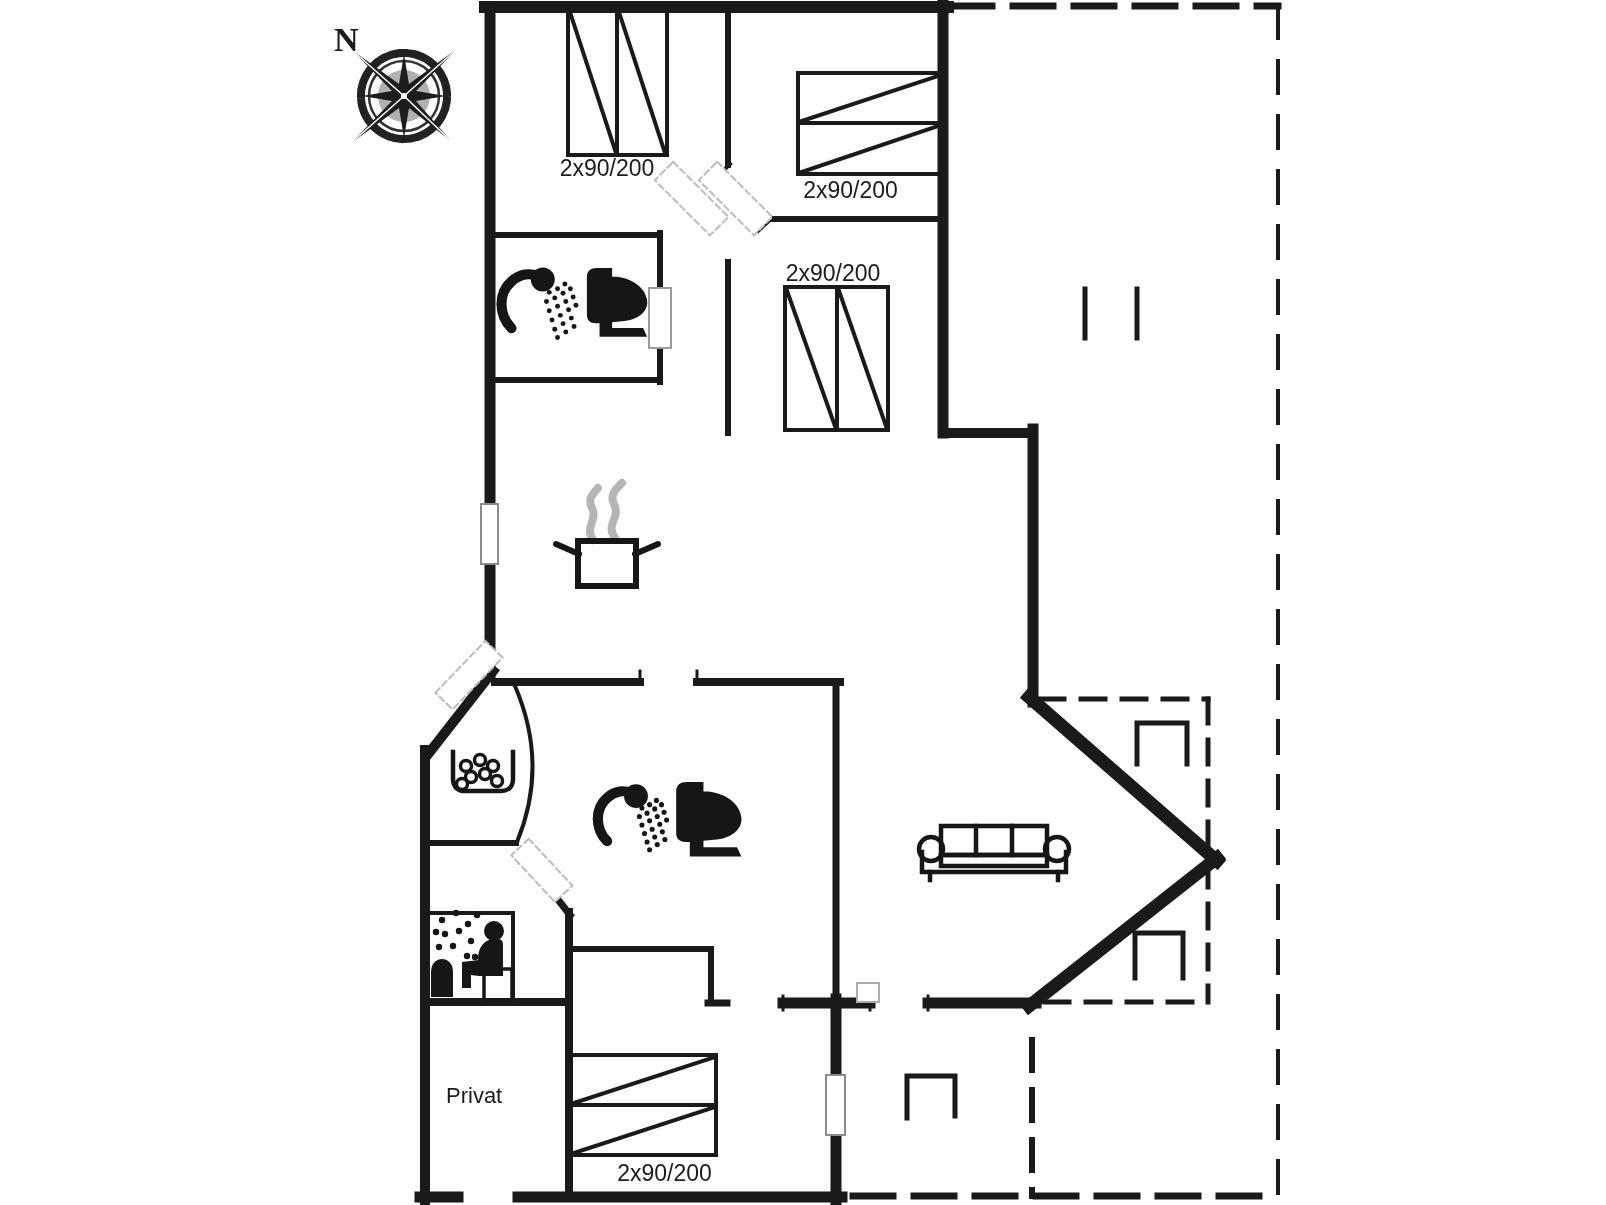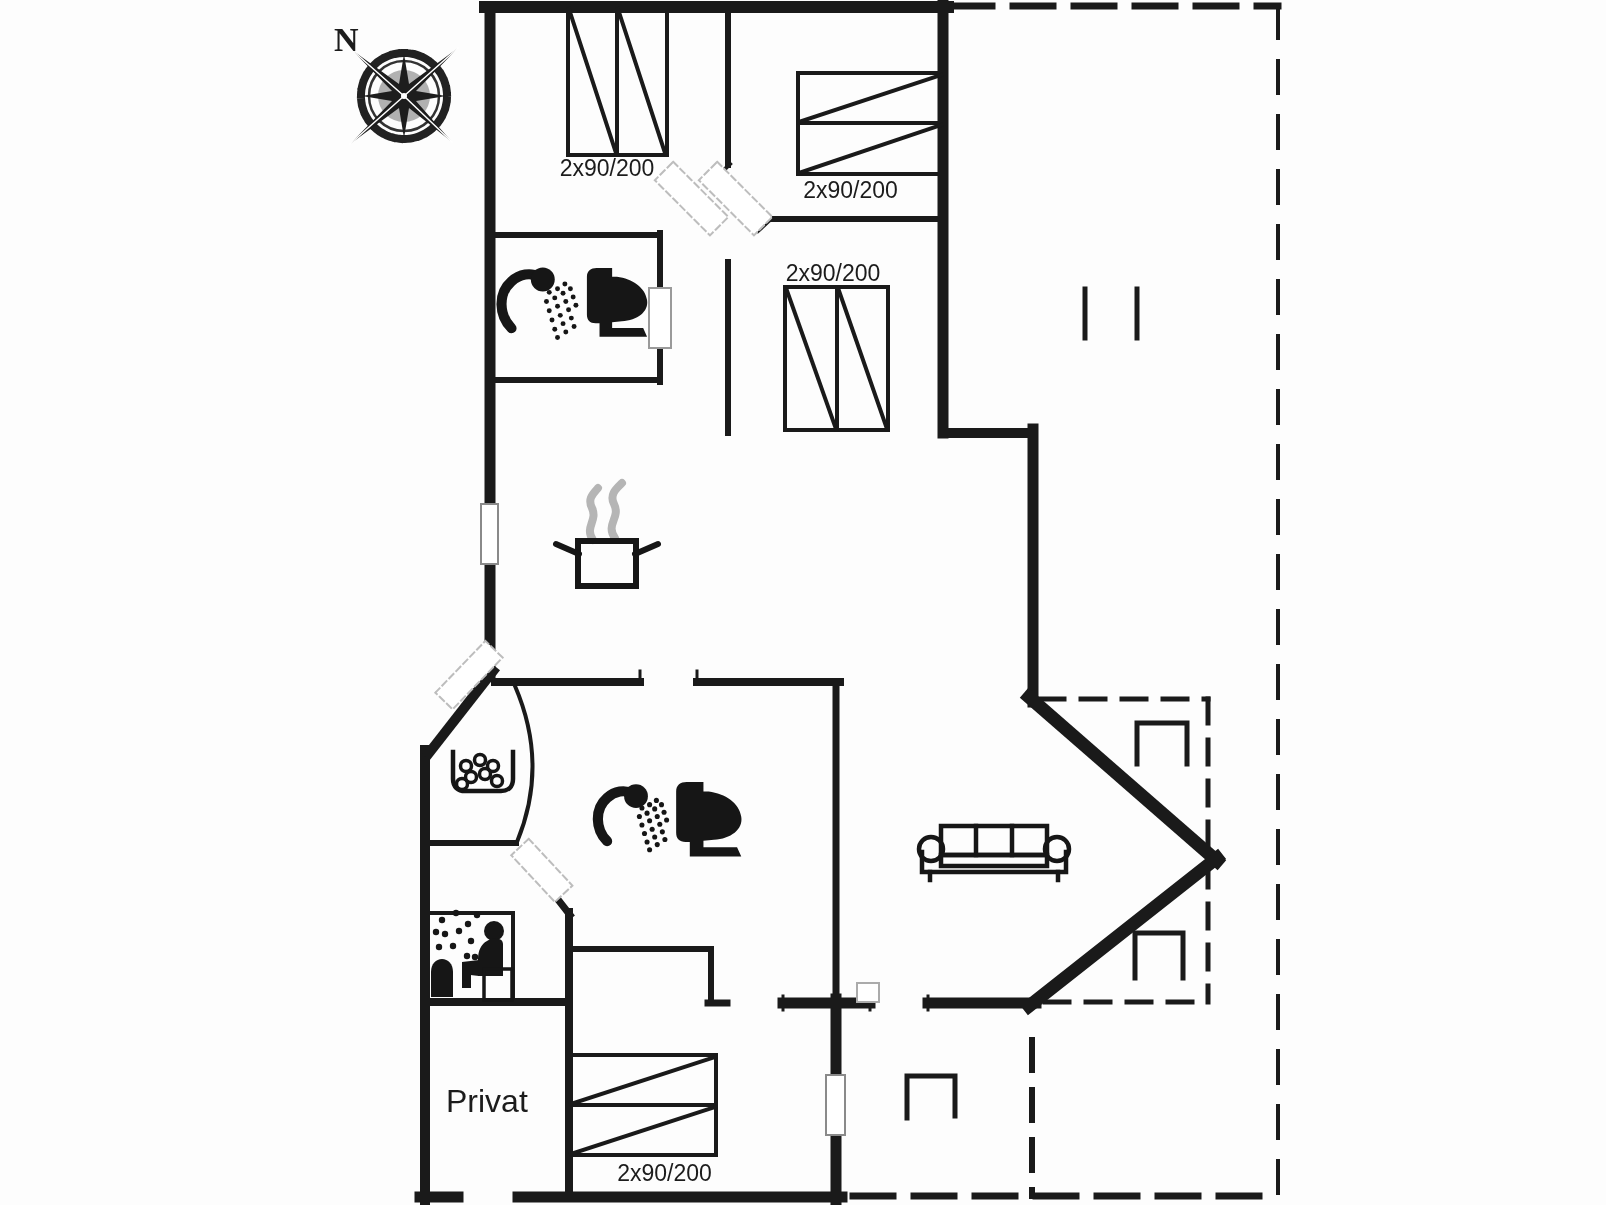--- a/index.html
+++ b/index.html
@@ -11,21 +11,21 @@
     font-family:"Liberation Sans",sans-serif;
   }
   .plan-svg{position:absolute;left:0;top:0;}
   .lbl{
     position:absolute;
     font:23px/1.15 "Liberation Sans",sans-serif;
     color:#1c1c1c;
     text-align:center;
     white-space:nowrap;
   }
-  .lbl.privat{font-size:32px;text-align:left;}
+  .lbl.privat{font-size:22px;text-align:left;}
   .lbl.north{font-family:"Liberation Serif",serif;font-size:34px;font-weight:bold;}
 </style>
 </head>
 <body>
 
 <div class="stage">
 
 <svg class="plan-svg" width="1606" height="1205" viewBox="0 0 1606 1205" stroke-linecap="square" fill="none">
 
   <g stroke="#1a1a1a">

